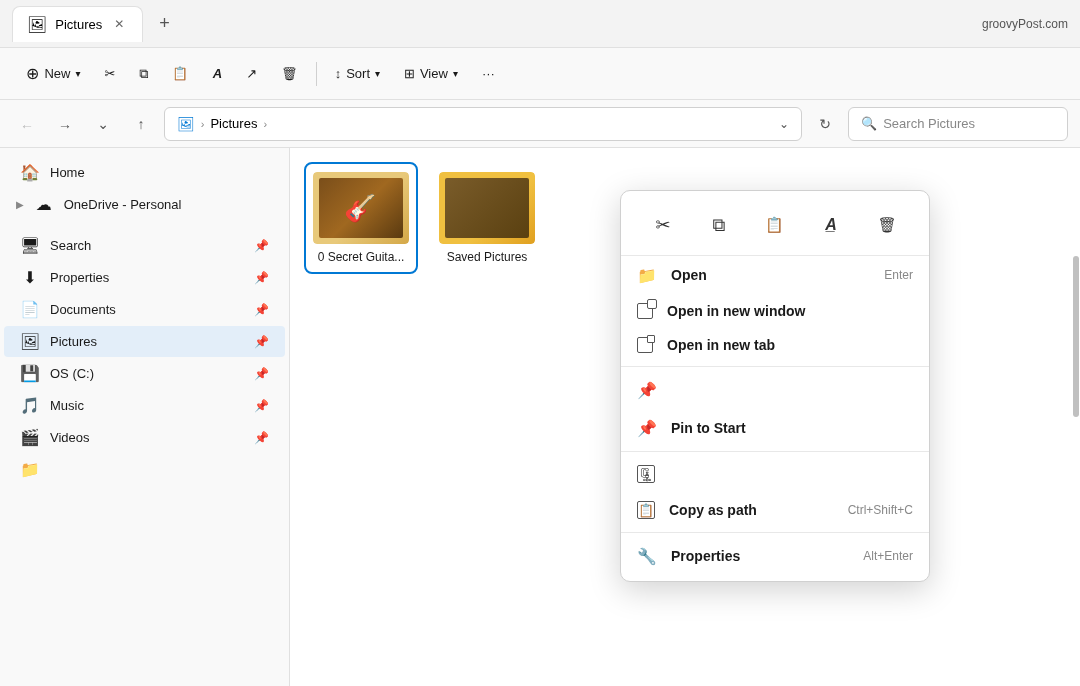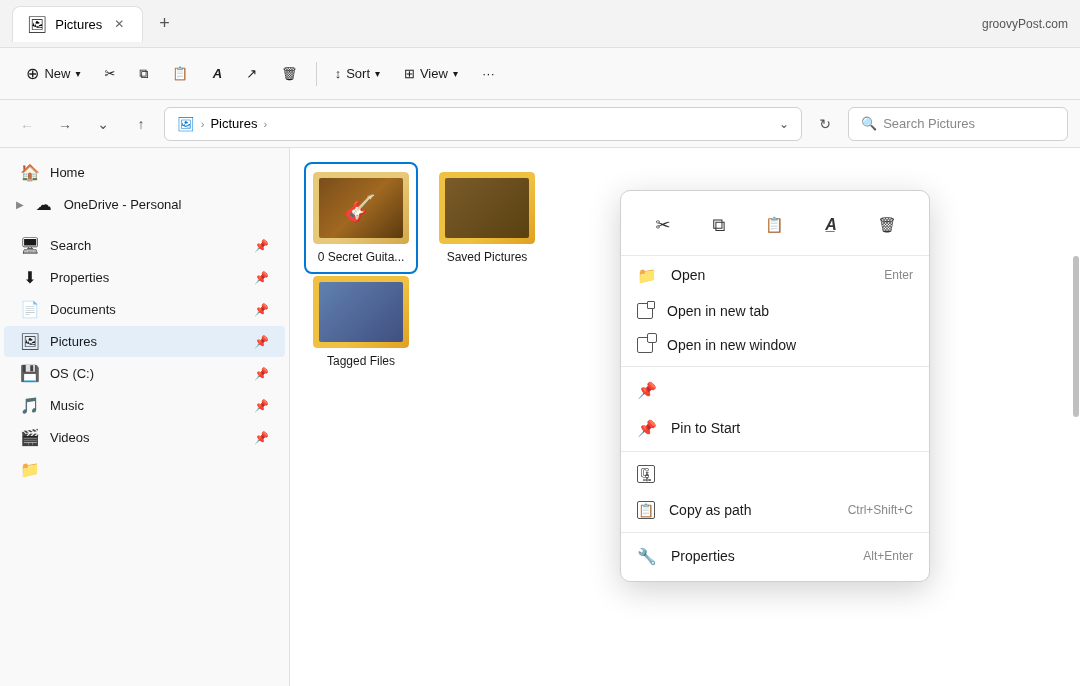--- a/index.html
+++ b/index.html
@@ -272,21 +272,21 @@
     }
     .ctx-item .ctx-icon {
       width: 20px;
       height: 20px;
       display: flex;
       align-items: center;
       justify-content: center;
       font-size: 16px;
       flex-shrink: 0;
     }
-    .ctx-item .ctx-label { flex: 1; }
+    .ctx-item .ctx-label { flex: 1; font-weight: bold; }
     .ctx-item .ctx-shortcut { font-size: 12px; color: #888; }
     .ctx-separator {
       height: 1px;
       background: #e8e8e8;
       margin: 4px 0;
     }
 
     .folder-selected {
       outline: 2px solid #0078d4;
       border-radius: 6px;
@@ -452,60 +452,52 @@
 
       <div class="folder-item">
         <div class="folder-thumb">
           <div style="width:100%;height:100%;background:linear-gradient(135deg,#f0c040 60%,#e0a020 100%);border-radius:4px;position:relative;">
             <div style="position:absolute;top:6px;left:6px;right:6px;bottom:6px;background:linear-gradient(135deg,#7a5c2a 0%,#5a4010 100%);border-radius:2px;"></div>
           </div>
         </div>
         <span class="folder-name">Saved Pictures</span>
       </div>
 
-      <div class="folder-item" style="position:absolute;top:120px;left:16px;">
-        <div class="folder-thumb">
-          <div style="width:100%;height:100%;background:linear-gradient(135deg,#f0c040 60%,#e0a020 100%);border-radius:4px;position:relative;">
-            <div style="position:absolute;top:6px;left:6px;right:6px;bottom:6px;background:linear-gradient(135deg,#6080b0 0%,#405080 100%);border-radius:2px;"></div>
-          </div>
-        </div>
-        <span class="folder-name">Tagged Files</span>
-      </div>
     </div>
 
     <div class="context-menu">
 
       <div class="ctx-toolbar">
         <button class="ctx-toolbar-btn" title="Cut">✂</button>
         <button class="ctx-toolbar-btn" title="Copy">⧉</button>
         <button class="ctx-toolbar-btn" title="Paste" style="font-size:15px;">📋</button>
         <button class="ctx-toolbar-btn" title="Rename" style="font-weight:bold;font-style:italic;font-size:16px;">A̲</button>
         <button class="ctx-toolbar-btn" title="Delete" style="font-size:15px;">🗑</button>
       </div>
 
       <div class="ctx-item">
         <span class="ctx-icon">📁</span>
         <span class="ctx-label">Open</span>
         <span class="ctx-shortcut">Enter</span>
       </div>
 
       <div class="ctx-item">
         <span class="ctx-icon" style="border:1.5px solid #555;border-radius:2px;width:16px;height:16px;font-size:10px;position:relative;">
+          <span style="position:absolute;top:-5px;right:-5px;width:10px;height:10px;border:1.5px solid #555;border-radius:2px;background:white;"></span>
+        </span>
+        <span class="ctx-label">Open in new window</span>
+      </div>
+
+      <div class="ctx-item">
+        <span class="ctx-icon" style="border:1.5px solid #555;border-radius:2px;width:16px;height:16px;font-size:10px;position:relative;">
           <span style="position:absolute;top:-3px;right:-3px;width:8px;height:8px;border:1.5px solid #555;border-radius:1px;background:white;"></span>
         </span>
         <span class="ctx-label">Open in new tab</span>
       </div>
 
-      <div class="ctx-item">
-        <span class="ctx-icon" style="border:1.5px solid #555;border-radius:2px;width:16px;height:16px;font-size:10px;position:relative;">
-          <span style="position:absolute;top:-5px;right:-5px;width:10px;height:10px;border:1.5px solid #555;border-radius:2px;background:white;"></span>
-        </span>
-        <span class="ctx-label">Open in new window</span>
-      </div>
-
       <div class="ctx-separator"></div>
 
       <div class="ctx-item">
         <span class="ctx-icon">📌</span>
       </div>
 
       <div class="ctx-item">
         <span class="ctx-icon">📌</span>
         <span class="ctx-label">Pin to Start</span>
       </div>

